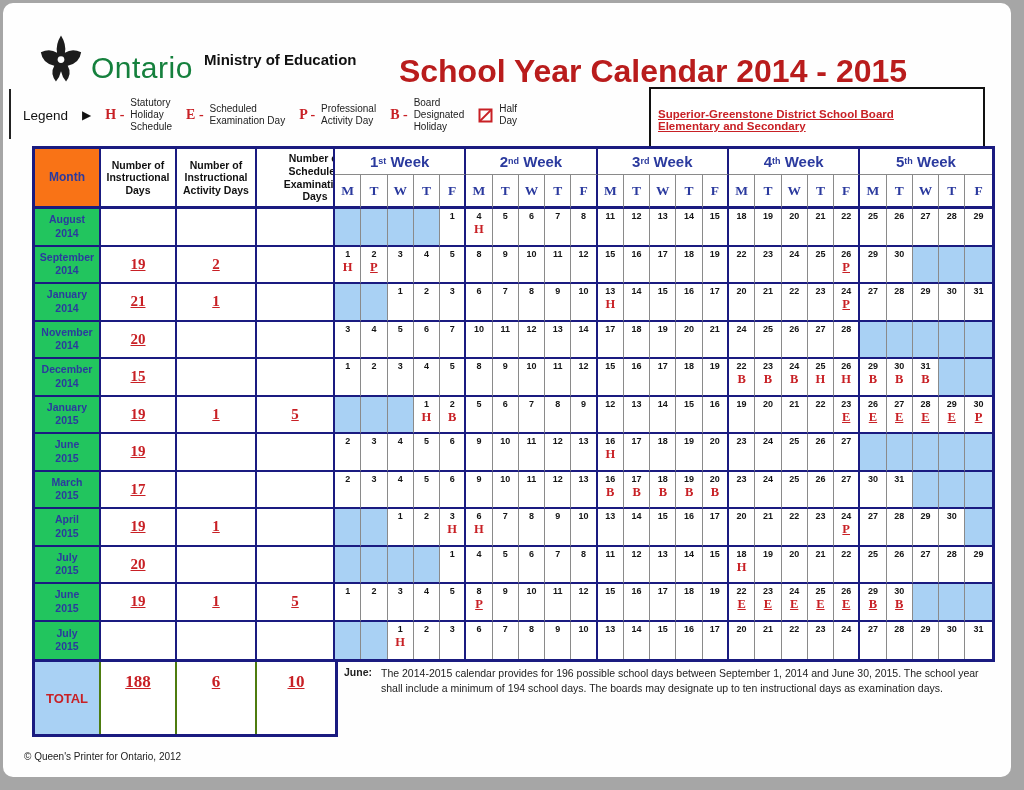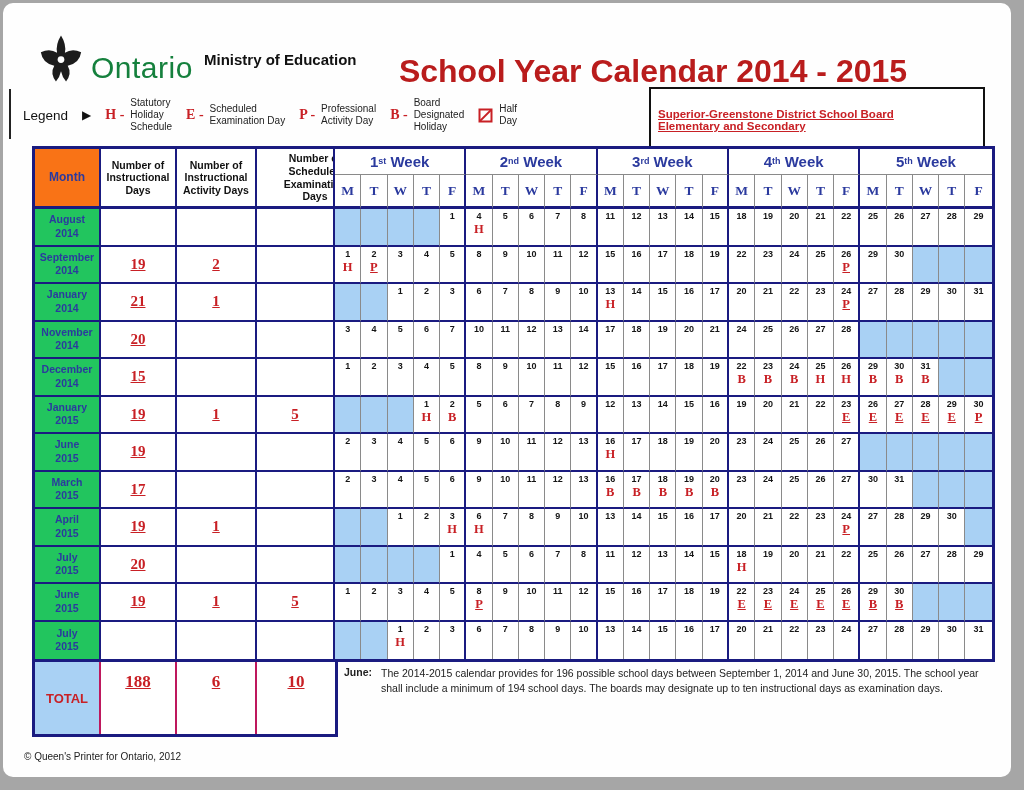--- a/index.html
+++ b/index.html
@@ -71,21 +71,21 @@
   .wkend { border-right:2.5px solid #1a1b80; }
   .lastcol { border-right:none; }
   .lastrow { border-bottom:none; }
 
   
   #total-block {
     position:absolute; left:29px; top:659px;
     display:grid; grid-template-columns:66px 76px 80px 78px; grid-template-rows:72px;
     border:3px solid #1a1b80; border-top:none; background:#fff;
   }
-  .tc { border-right:2px solid #be185d; display:flex; align-items:center; justify-content:center; }
+  .tc { border-right:2px solid #4d7c0f; display:flex; align-items:center; justify-content:center; }
   .tc.last { border-right:none; }
   .total-label { background:#a9d1f4; color:#c82025; font-weight:bold; font-size:13px; }
   .total-val { font-family:"Liberation Serif", serif; font-size:17px; font-weight:bold;
                color:#c82025; text-decoration:underline; align-items:flex-start; padding-top:10px; }
 
   .note { position:absolute; left:341px; top:663px; width:648px; display:flex; gap:9px;
           font-size:10.5px; color:#222; }
   .note-label { font-weight:bold; white-space:nowrap; }
   .note p { margin:0; line-height:1.4; }
 

